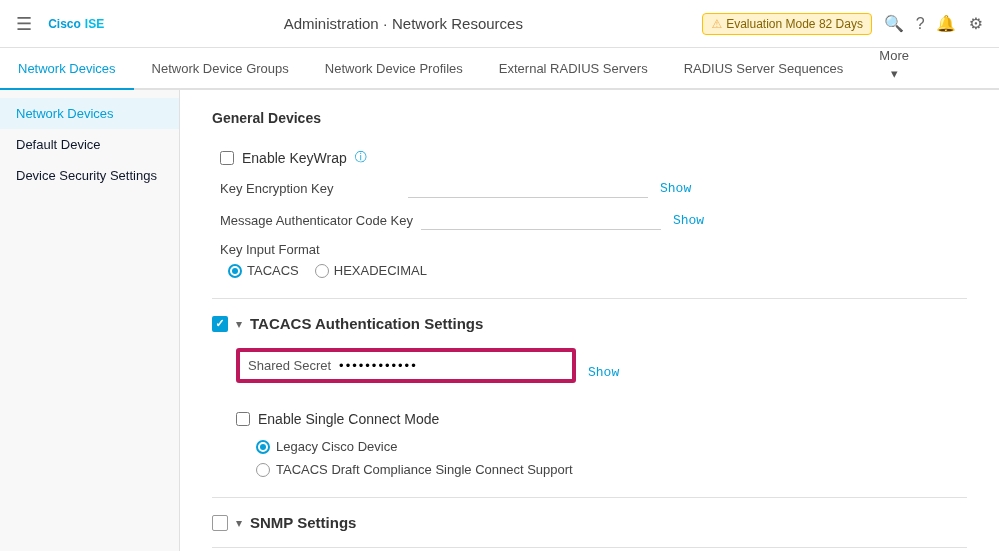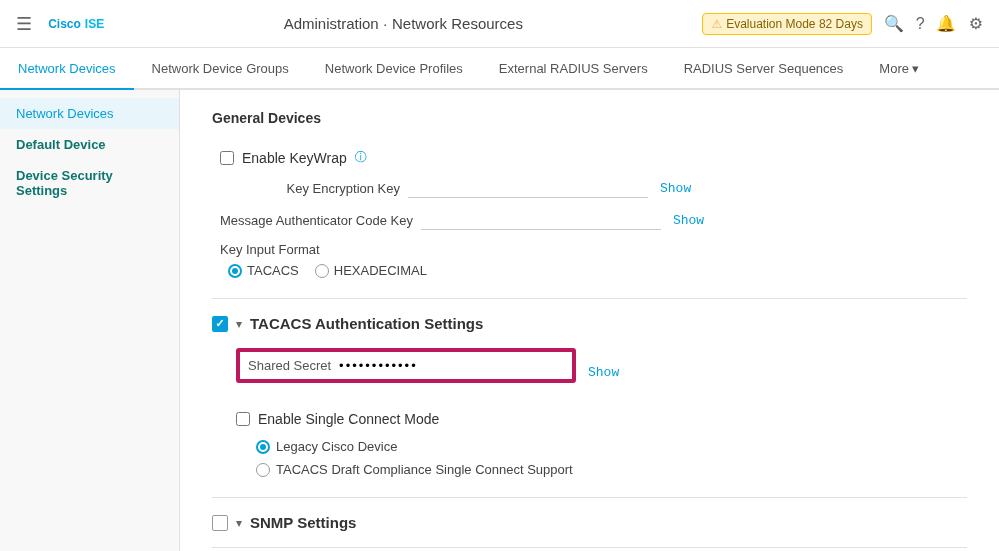--- a/index.html
+++ b/index.html
@@ -27,32 +27,32 @@
       background: #fff; border-bottom: 2px solid #e0e0e0;
       padding: 0 0;
     }
     .tab-item {
       display: flex; align-items: center; padding: 0 18px;
       font-size: 13px; color: #555; cursor: pointer;
       border-bottom: 2px solid transparent; margin-bottom: -2px;
       white-space: nowrap;
     }
     .tab-item.active { color: #049fd9; border-bottom: 2px solid #049fd9; font-weight: 500; }
-    .tab-more { display: flex; align-items: center; gap: 3px; }
+    .tab-more { display: flex; align-items: center; gap: 3px; flex-direction: column; }
 
     
     .main-layout { display: flex; height: calc(551px - 90px); }
 
     
     .sidebar {
       width: 180px; background: #f8f8f8; border-right: 1px solid #e0e0e0;
       padding: 8px 0; flex-shrink: 0;
     }
     .sidebar-item {
-      padding: 8px 16px; font-size: 13px; color: #0f766e; cursor: pointer; font-weight: bold;
+      padding: 8px 16px; font-size: 13px; color: #0f172a; cursor: pointer;
     }
     .sidebar-item.active { color: #049fd9; background: #e8f5fb; font-weight: 500; }
 
     
     .content {
       flex: 1; padding: 20px 32px; overflow-y: auto; background: #fff;
     }
     .section-header { display: flex; align-items: center; gap: 8px; margin-bottom: 16px; }
     .section-title { font-size: 15px; font-weight: 600; color: #333; }
     .section-checkbox {
@@ -64,21 +64,21 @@
       width: 16px; height: 16px; border: 1px solid #999; background: #fff;
       display: flex; align-items: center; justify-content: center;
       border-radius: 2px; cursor: pointer; flex-shrink: 0;
     }
     .chevron { font-size: 12px; color: #666; cursor: pointer; }
 
     
     .general-settings { margin-bottom: 20px; }
     .general-settings-title { font-size: 14px; font-weight: 600; color: #333; margin-bottom: 14px; }
     .setting-row { display: flex; align-items: center; gap: 8px; margin-bottom: 12px; padding-left: 8px; }
-    .setting-label { font-size: 13px; color: #444; min-width: 180px; text-align: right; }
+    .setting-label { font-size: 13px; color: #444; min-width: 180px; }
     .setting-input {
       border: none; border-bottom: 1px solid #ccc; padding: 2px 4px; font-size: 13px;
       width: 240px; outline: none; color: #333;
     }
     .show-link { color: #049fd9; font-size: 13px; cursor: pointer; text-decoration: none; margin-left: 4px; font-family: Liberation Mono, monospace; }
     .checkbox-row { display: flex; align-items: center; gap: 8px; padding-left: 8px; margin-bottom: 12px; margin-top: 23px; }
     .checkbox-native { width: 14px; height: 14px; cursor: pointer; }
     .info-icon { color: #049fd9; font-size: 12px; cursor: pointer; }
     .key-input-row { padding-left: 8px; margin-bottom: 8px; }
     .key-input-label { font-size: 13px; color: #444; margin-bottom: 6px; }

